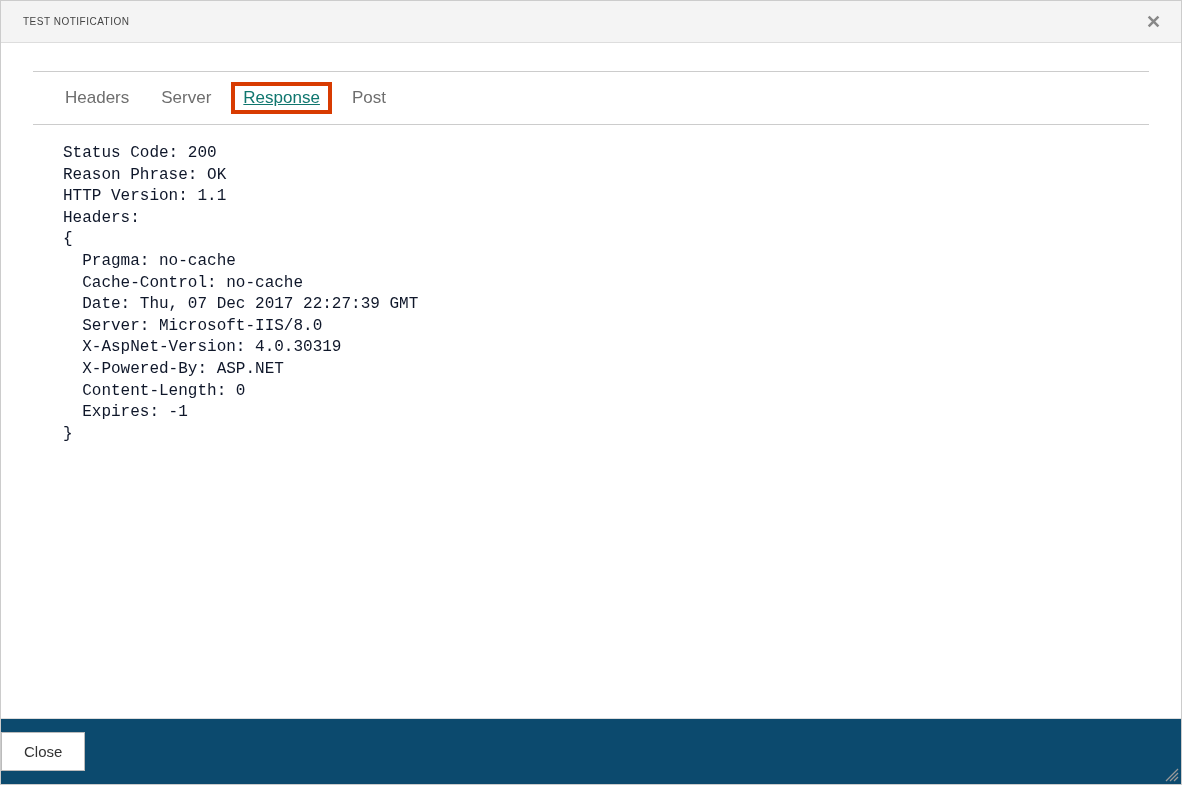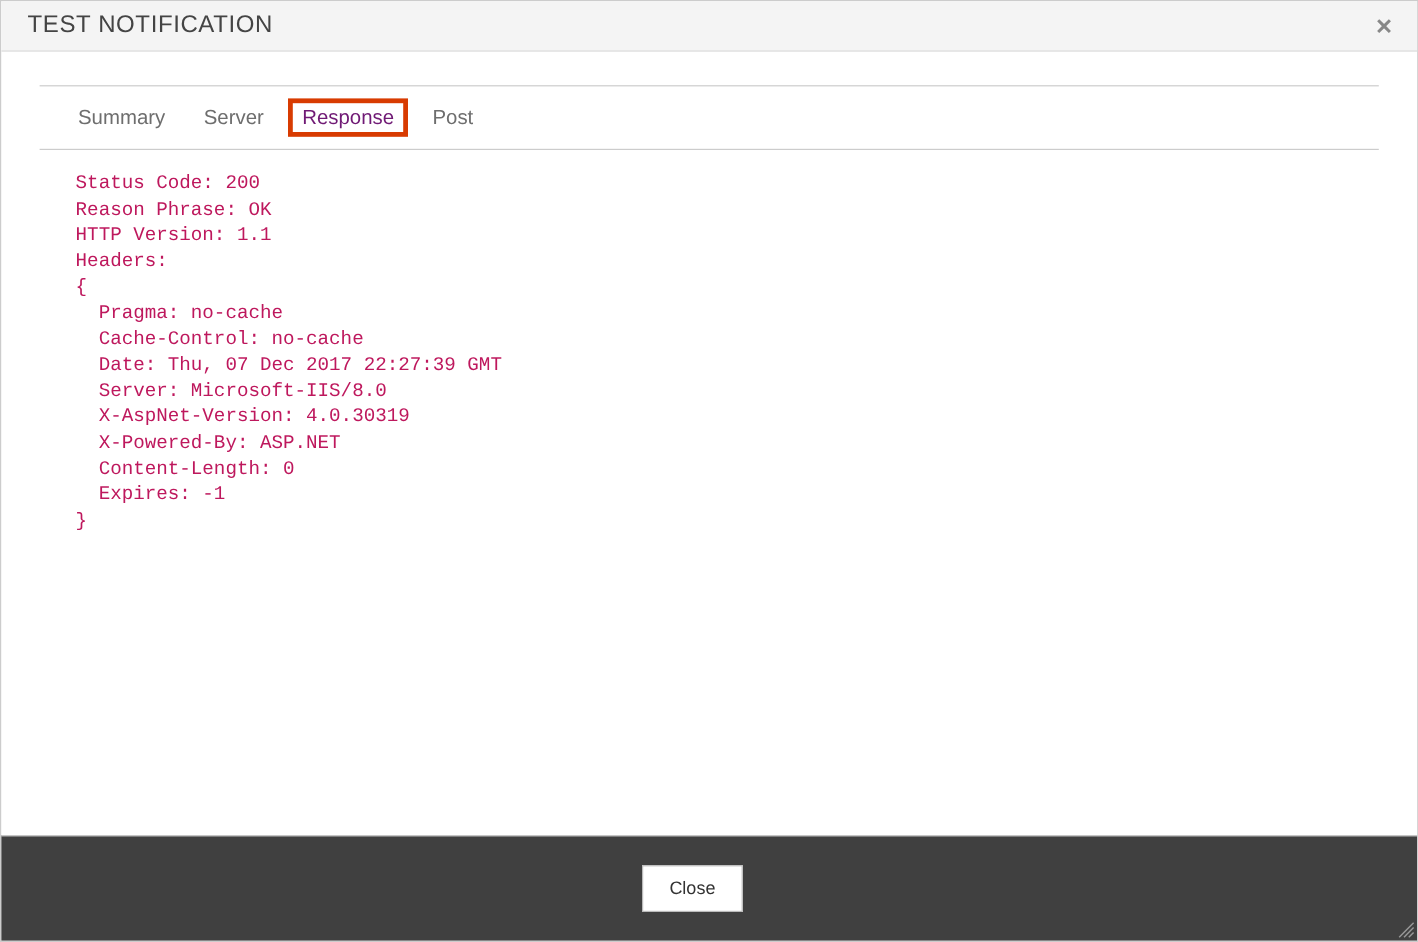--- a/index.html
+++ b/index.html
@@ -14,21 +14,21 @@
     .titlebar {
       background: #f4f4f4;
       border-bottom: 1px solid #ddd;
       height: 42px;
       display: flex;
       align-items: center;
       justify-content: space-between;
       padding: 0 14px 0 22px;
     }
     .titlebar-title {
-      font-size: 20px;
+      font-size: 10px;
       color: #444;
       letter-spacing: 0.5px;
     }
     .close-x {
       font-size: 18px;
       color: #888;
       cursor: pointer;
       font-weight: bold;
       padding: 4px 6px;
     }
@@ -49,46 +49,47 @@
       gap: 28px;
       align-items: center;
     }
     .tab {
       font-size: 17px;
       color: #6e6e6e;
       cursor: pointer;
       padding: 2px 2px;
     }
     .tab.active {
-      color: #701a75;
+      color: #0f766e;
+      text-decoration: underline;
     }
     .tab.highlighted {
       border: 4px solid #d83b01;
       padding: 2px 8px;
       margin: -6px -10px;
     }
     .response-body {
       font-family: Consolas, "Courier New", monospace;
       font-size: 16px;
       line-height: 1.35;
-      color: #be185d;
+      color: #0f172a;
       white-space: pre;
       padding: 18px 30px;
     }
     .footer {
       position: absolute;
       bottom: 0;
       left: 0;
       right: 0;
-      height: 88px;
-      background: #404040;
+      height: 66px;
+      background: #0c4a6e;
       border-top: 1px solid #ddd;
       display: flex;
       align-items: center;
-      justify-content: center;
+      justify-content: flex-start;
       padding-right: 28px;
     }
     .close-btn {
       background: #fff;
       border: 1px solid #bbb;
       padding: 10px 22px;
       font-size: 15px;
       color: #333;
       cursor: pointer;
     }
@@ -105,21 +106,21 @@
 <body>
 
 <div class="titlebar">
   <span class="titlebar-title">TEST NOTIFICATION</span>
   <span class="close-x">✕</span>
 </div>
 
 <div class="content">
 
   <div class="tabs-wrap">
-    <span class="tab">Summary</span>
+    <span class="tab">Headers</span>
     <span class="tab">Server</span>
     <span class="tab active highlighted">Response</span>
     <span class="tab">Post</span>
   </div>
 
   <pre class="response-body">Status Code: 200
 Reason Phrase: OK
 HTTP Version: 1.1
 Headers:
 {

